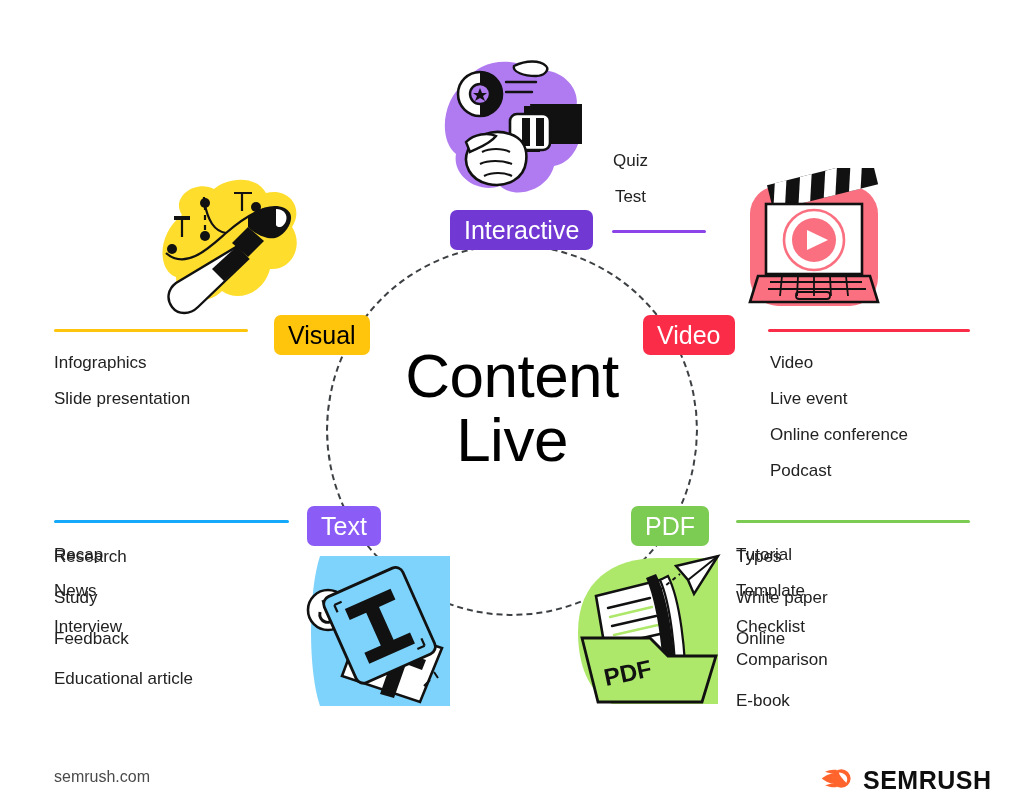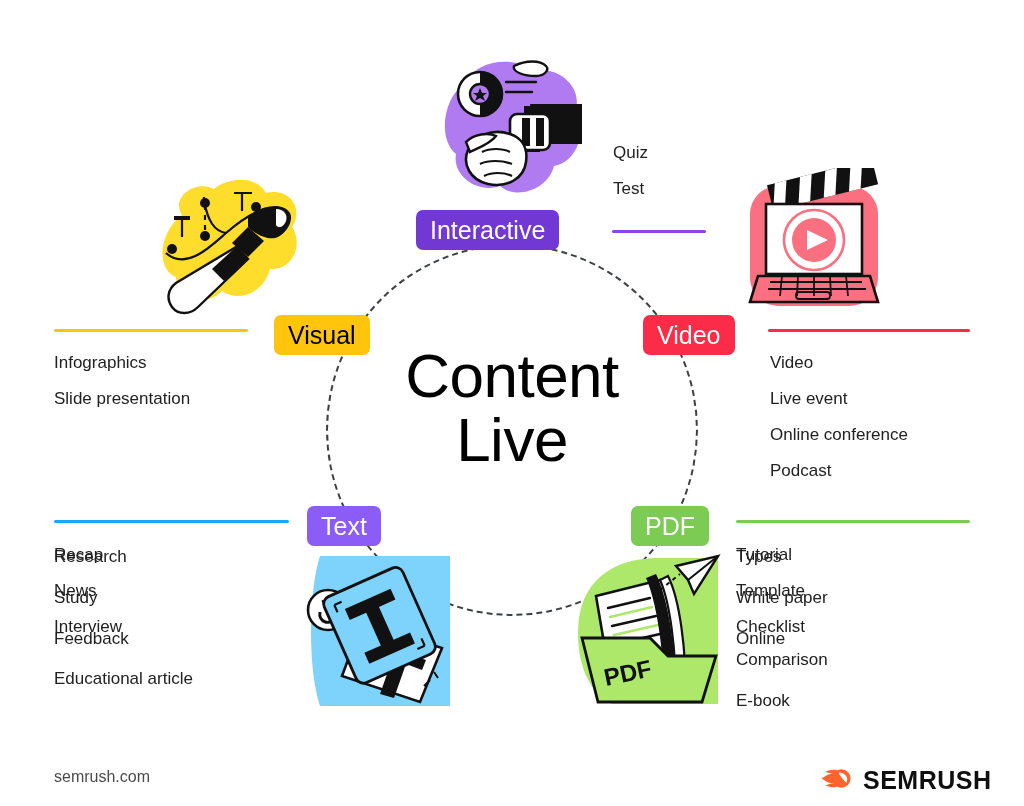--- a/index.html
+++ b/index.html
@@ -41,21 +41,21 @@
     justify-content: center;
     height: 40px;
     padding: 0 14px;
     border-radius: 7px;
     font-size: 25px;
     line-height: 1;
     font-weight: 400;
     white-space: nowrap;
     z-index: 6;
   }
-  .badge-interactive { left: 416px; top: 210px; background: #7138D4; color: #ffffff; }
+  .badge-interactive { left: 450px; top: 210px; background: #7138D4; color: #ffffff; }
   .badge-visual      { left: 274px; top: 315px; background: #FFC40C; color: #000000; }
   .badge-video       { left: 643px; top: 315px; background: #FA2C47; color: #ffffff; }
   .badge-text        { left: 307px; top: 506px; background: #8b5cf6; color: #ffffff; }
   .badge-pdf         { left: 631px; top: 506px; background: #7CCB52; color: #ffffff; }
 
   
   .rule { position: absolute; height: 3px; border-radius: 2px; z-index: 4; }
   .rule-visual { left: 54px;  top: 329px; width: 194px; background: #FFC40C; }
   .rule-video  { left: 768px; top: 329px; width: 202px; background: #FA2C47; }
   .rule-inter  { left: 612px; top: 230px; width: 94px;  background: #8B44E8; }
@@ -70,21 +70,21 @@
     color: #222222;
     margin-bottom: 19px;
     white-space: nowrap;
   }
   .list.wrap .item { white-space: normal; line-height: 1.28; }
   .cols { position: absolute; display: flex; z-index: 5; }
   .cols .col { display: flex; flex-direction: column; }
 
   .list-visual { left: 54px; top: 354px; }
   .list-video  { left: 770px; top: 354px; }
-  .list-inter  { left: 613px; top: 144px; }
+  .list-inter  { left: 613px; top: 152px; text-align: center; }
 
   .cols-text { left: 54px; top: 546px; }
   .cols-text .col1 { width: 117px; }
   .cols-text .col2 { width: 160px; }
   .cols-pdf { left: 736px; top: 546px; }
   .cols-pdf .col1 { width: 138px; }
   .cols-pdf .col2 { width: 140px; }
 
   
   .footer-url {

